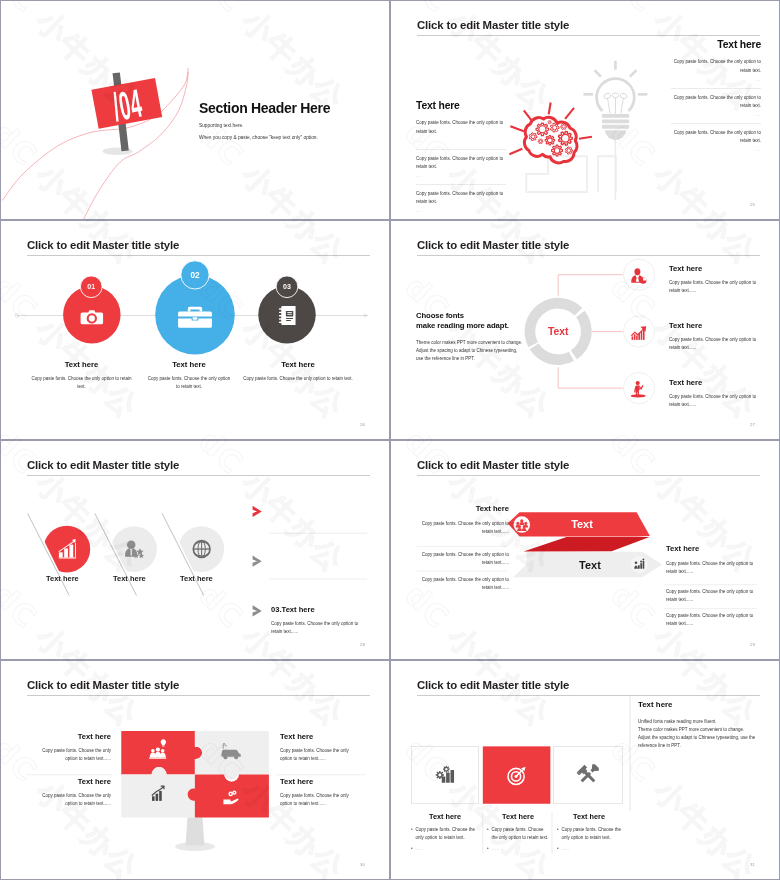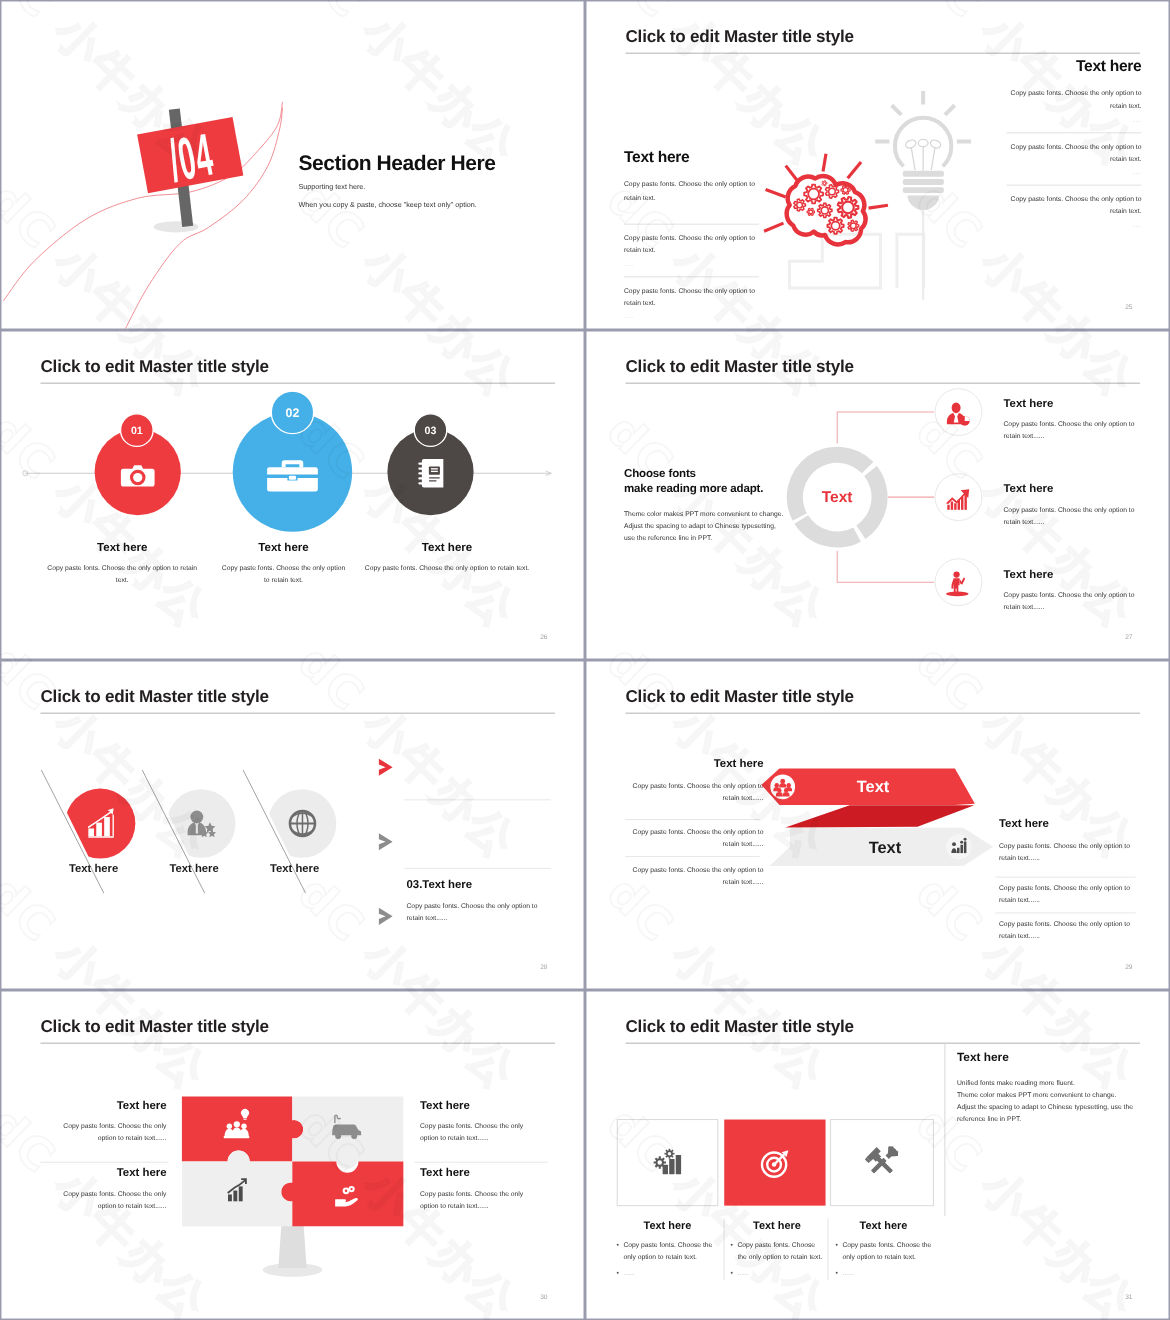--- a/index.html
+++ b/index.html
@@ -366,21 +366,21 @@
       <path d="M 252.9 115.1 L 262.1 120.8 L 252.9 126.5 L 252.9 122.5 L 257.4 120.8 L 252.9 119.1 Z" fill="#8d8d8d"></path>
       <path d="M 252.9 165.1 L 262.1 170.8 L 252.9 176.5 L 252.9 172.5 L 257.4 170.8 L 252.9 169.1 Z" fill="#8d8d8d"></path>
       <line x1="270" y1="92.7" x2="368" y2="92.7" stroke="#e4e4e4" stroke-width="0.6"></line>
       <line x1="270" y1="138.6" x2="368" y2="138.6" stroke="#e4e4e4" stroke-width="0.6"></line>
     </svg>
 
     <div style="position:absolute;left:45px;top:133px;font-size:7.5px;font-weight:bold;color:#1a1a1a;">Text here</div>
     <div style="position:absolute;left:112px;top:133px;font-size:7.5px;font-weight:bold;color:#1a1a1a;">Text here</div>
     <div style="position:absolute;left:179px;top:133px;font-size:7.5px;font-weight:bold;color:#1a1a1a;">Text here</div>
 
-    <div style="position:absolute;left:270px;top:145px;width:98px;">
+    <div style="position:absolute;left:270px;top:165px;width:98px;">
       <div style="font-size:7.6px;font-weight:bold;color:#111;line-height:1;">03.Text here</div>
       <div class="tiny" style="margin-top:6px;">Copy paste fonts. Choose the only option to retain text......</div>
     </div>
     <div class="pnum">28</div>
   </div>
 
   <div class="slide">
     <div class="stitle">Click to edit Master title style</div>
     <div class="srule"></div>
 

